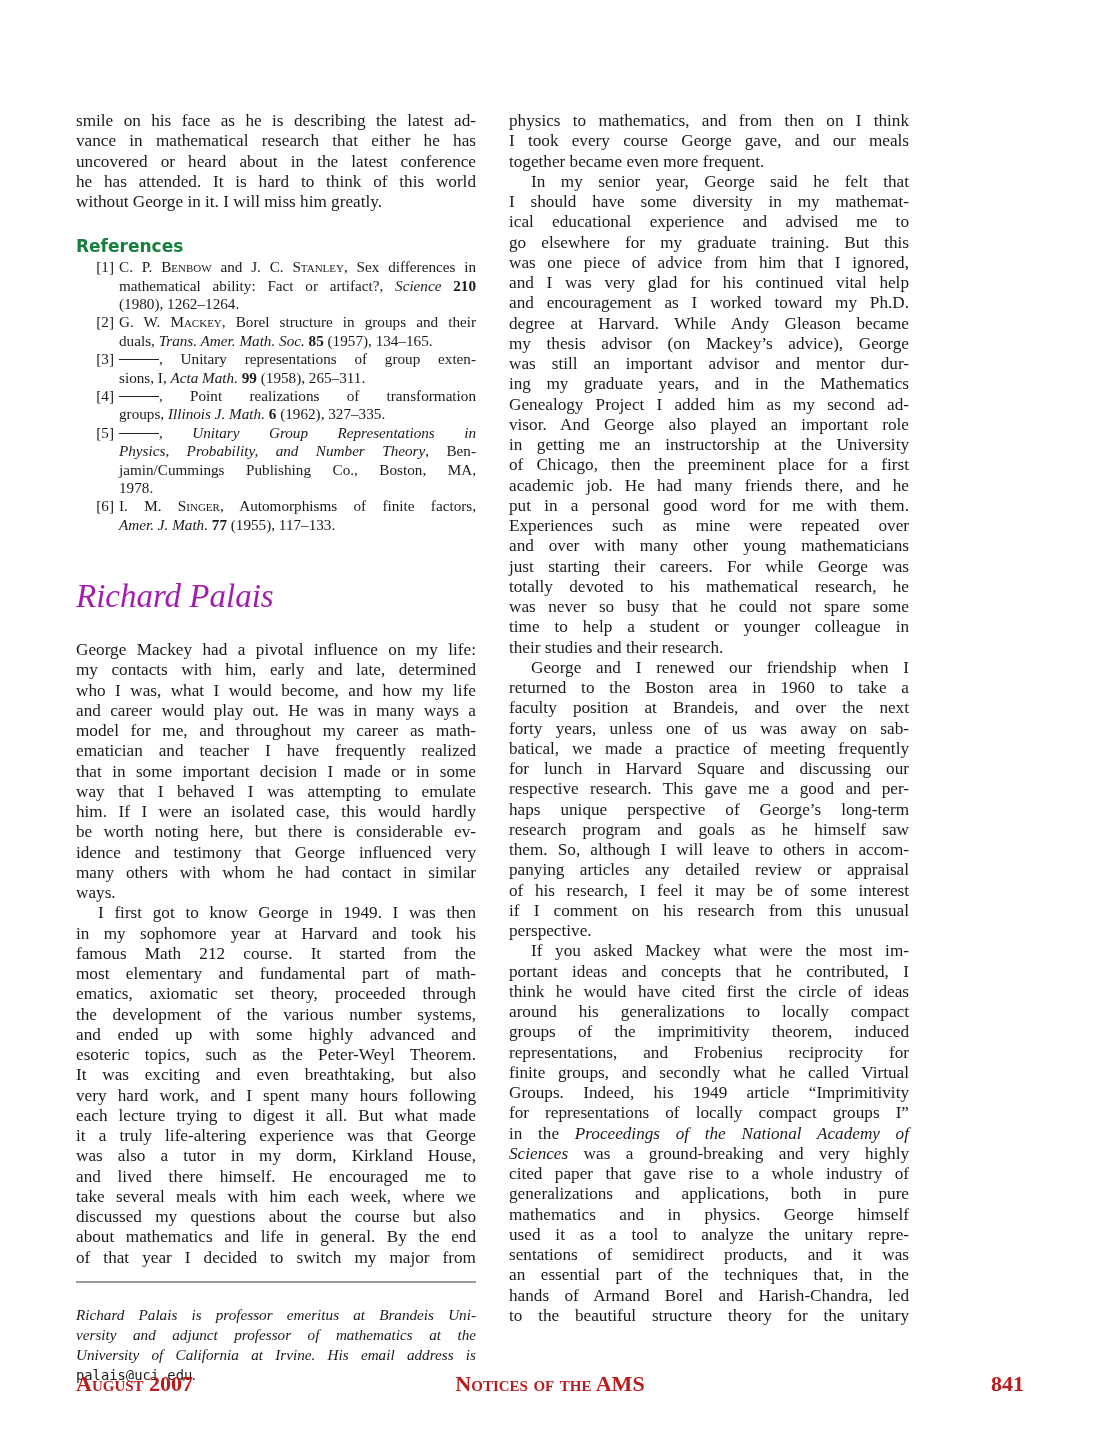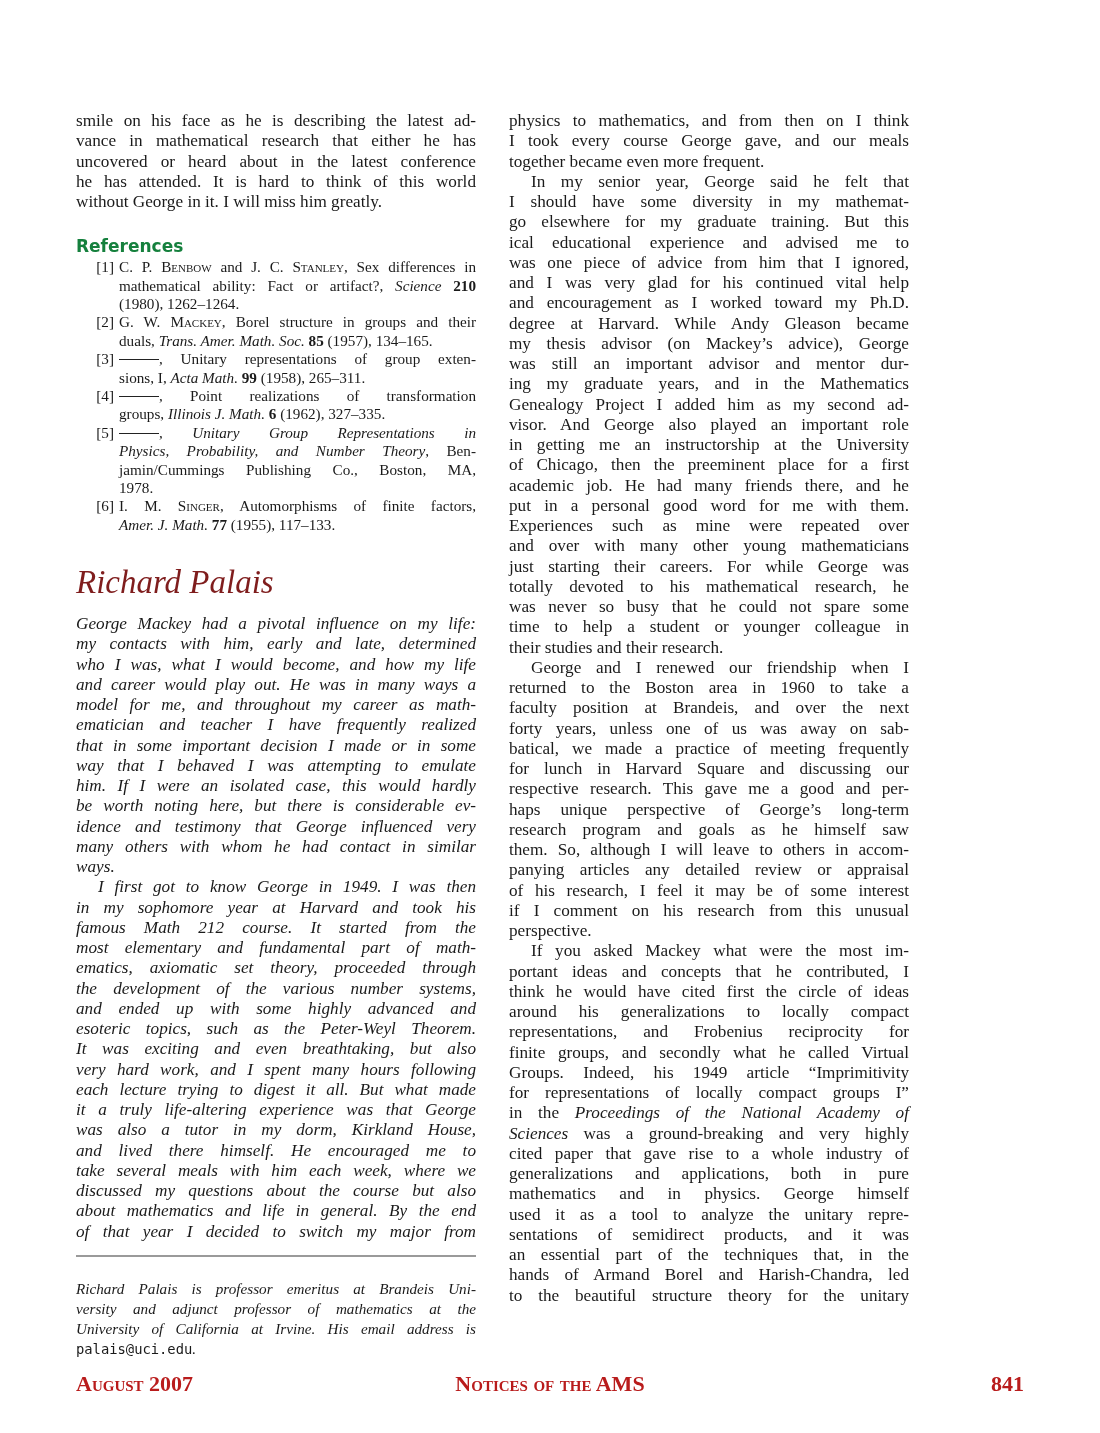--- a/index.html
+++ b/index.html
@@ -11,22 +11,22 @@
   .ln.last { text-align-last: left; }
   .ln.ind { text-indent: 22px; }
   .refs-head { font-family: "DejaVu Sans", sans-serif; font-weight: bold; font-size: 17px; margin-top: 22px; height: 24px; line-height: 24px; color: #15803d; }
   .refs { font-size: 15.2px; }
   .ref { position: relative; padding-left: 43px; }
   .ref .num { position: absolute; left: 0; top: 0; width: 38px; text-align: right; line-height: 18.4px; }
   .ref .rl { height: 18.4px; line-height: 18.4px; white-space: nowrap; display: block; text-align: justify; text-align-last: justify; }
   .ref .rl.last { text-align-last: left; }
   .sc { font-variant: small-caps; }
   .blank { display: inline-block; width: 40px; border-bottom: 1px solid #222; height: 0; vertical-align: 4px; }
-  .section-title { font-family: "Liberation Serif", serif; font-style: italic; font-size: 33px; margin-top: 24px; height: 48px; line-height: 48px; color: #7f1d1d; }
-  .intro { margin-top: 8px; font-style: italic; }
+  .section-title { font-family: "Liberation Serif", serif; font-style: italic; font-size: 33px; margin-top: 38px; height: 48px; line-height: 48px; color: #a21caf; }
+  .intro { margin-top: 20px; }
   .bio-rule { border-top: 2px solid #9a9a9a; margin-top: 13px; width: 400px; }
   .bio { font-style: italic; font-size: 15.2px; margin-top: 22px; }
   .bio .ln { height: 20.2px; line-height: 20.2px; }
   .mono { font-family: "DejaVu Sans Mono", monospace; font-style: normal; font-size: 13.8px; }
   .footer { position: absolute; top: 1371px; font-family: "Liberation Serif", serif; font-size: 22px; font-weight: bold; color: #b91c1c; font-variant: small-caps; }
   #footer-left { left: 76px; }
   #footer-center { left: 0; width: 1100px; text-align: center; }
   #footer-right { right: 76px; }
 </style>
 </head>
@@ -129,22 +129,22 @@
     <span class="ln last"><span class="mono">palais@uci.edu</span><span>.</span></span>
   </div>
 </div>
 
 <div class="col" id="col-right">
     <span class="ln">physics to mathematics, and from then on I think</span>
     <span class="ln">I took every course George gave, and our meals</span>
     <span class="ln last">together became even more frequent.</span>
     <span class="ln ind">In my senior year, George said he felt that</span>
     <span class="ln">I should have some diversity in my mathemat-</span>
+    <span class="ln">ical educational experience and advised me to</span>
     <span class="ln">go elsewhere for my graduate training. But this</span>
-    <span class="ln">ical educational experience and advised me to</span>
     <span class="ln">was one piece of advice from him that I ignored,</span>
     <span class="ln">and I was very glad for his continued vital help</span>
     <span class="ln">and encouragement as I worked toward my Ph.D.</span>
     <span class="ln">degree at Harvard. While Andy Gleason became</span>
     <span class="ln">my thesis advisor (on Mackey’s advice), George</span>
     <span class="ln">was still an important advisor and mentor dur-</span>
     <span class="ln">ing my graduate years, and in the Mathematics</span>
     <span class="ln">Genealogy Project I added him as my second ad-</span>
     <span class="ln">visor. And George also played an important role</span>
     <span class="ln">in getting me an instructorship at the University</span>
@@ -169,20 +169,21 @@
     <span class="ln">research program and goals as he himself saw</span>
     <span class="ln">them. So, although I will leave to others in accom-</span>
     <span class="ln">panying articles any detailed review or appraisal</span>
     <span class="ln">of his research, I feel it may be of some interest</span>
     <span class="ln">if I comment on his research from this unusual</span>
     <span class="ln last">perspective.</span>
     <span class="ln ind">If you asked Mackey what were the most im-</span>
     <span class="ln">portant ideas and concepts that he contributed, I</span>
     <span class="ln">think he would have cited first the circle of ideas</span>
     <span class="ln">around his generalizations to locally compact</span>
+    <span class="ln">groups of the imprimitivity theorem, induced</span>
     <span class="ln">representations, and Frobenius reciprocity for</span>
     <span class="ln">finite groups, and secondly what he called Virtual</span>
     <span class="ln">Groups. Indeed, his 1949 article “Imprimitivity</span>
     <span class="ln">for representations of locally compact groups I”</span>
     <span class="ln"><span style="white-space: pre;">in the </span><i>Proceedings of the National Academy of</i></span>
     <span class="ln"><i>Sciences</i><span style="white-space: pre; margin-top: 24px;"> was a ground-breaking and very highly</span></span>
     <span class="ln">cited paper that gave rise to a whole industry of</span>
     <span class="ln">generalizations and applications, both in pure</span>
     <span class="ln">mathematics and in physics. George himself</span>
     <span class="ln">used it as a tool to analyze the unitary repre-</span>

